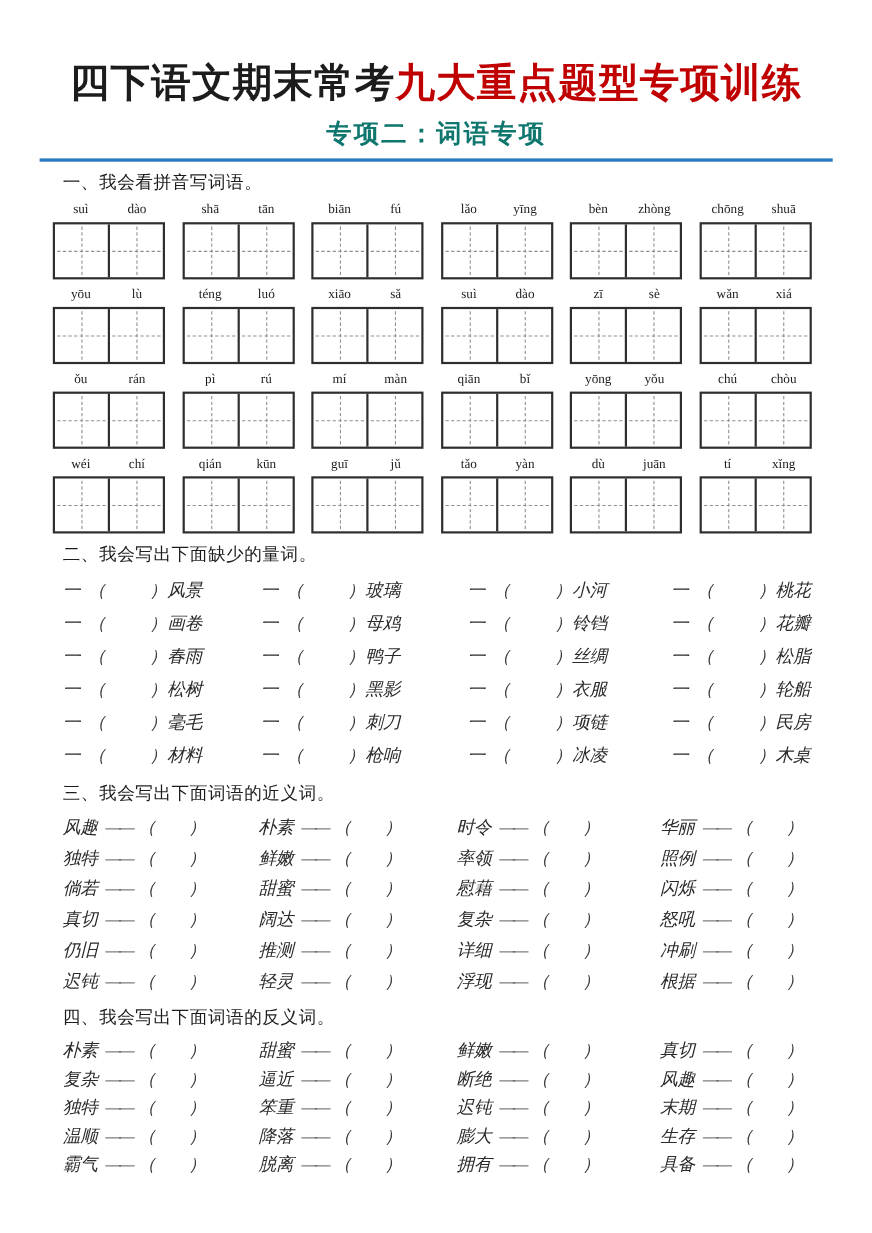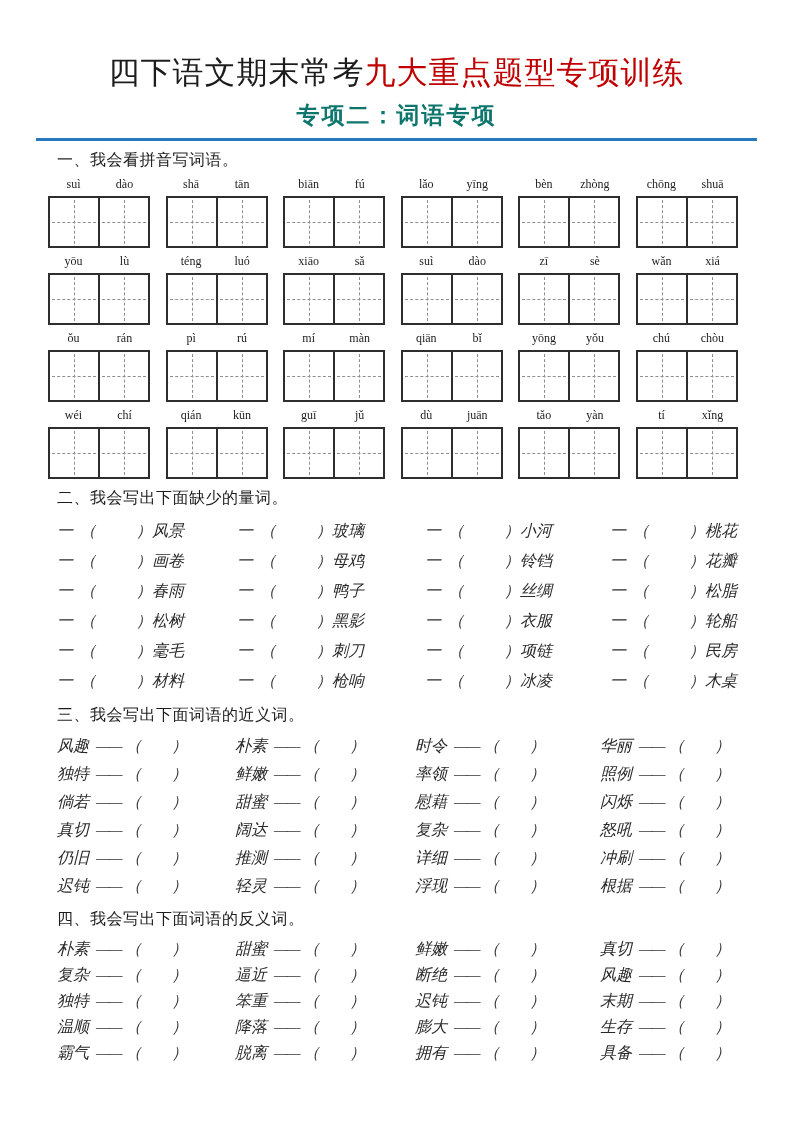--- a/index.html
+++ b/index.html
@@ -1,21 +1,21 @@
 <!DOCTYPE html>
 <html lang="zh"><head>
 <meta charset="utf-8">
 <style>
   html,body{margin:0;padding:0;background:#ffffff;}
   .page{
     width:793px;height:1121px;margin:0 auto;background:#fff;box-sizing:border-box;
     padding:54px 48px 0;position:relative;overflow:hidden;
     font-family:"Liberation Serif","DejaVu Serif",serif;color:#1c1c1c;
   }
-  .title{text-align:center;font-size:31px;font-weight:400;line-height:1.2;letter-spacing:1px;white-space:nowrap;}
+  .title{text-align:center;font-size:36px;font-weight:700;line-height:1.2;letter-spacing:1px;white-space:nowrap;}
   .subtitle{text-align:center;font-size:23px;font-weight:700;margin-top:9px;letter-spacing:2px;}
   .rule{height:3px;margin:7px -12px 0 -12px;}
   .sec-heading{font-size:16px;font-weight:400;margin:9px 0 0 9px;letter-spacing:0.5px;}
   
   .pinyin-grid{margin-top:4px;}
   .pinyin-row{display:flex;justify-content:space-between;width:690px;margin-top:4px;}
   .pinyin-group{width:102px;}
   .pinyin-pair{display:flex;font-size:12px;height:19px;line-height:19px;margin-bottom:2px;justify-content:space-between;}
   .pinyin-pair span{flex:1;text-align:center;white-space:nowrap;}
   .tian{display:flex;height:52px;box-sizing:border-box;border:2px solid #2e2e2e;background:#fff;}
@@ -268,32 +268,32 @@
               <span>guī</span>
               <span>jǔ</span>
             </div>
             <div class="tian">
               <div class="cell"></div>
               <div class="cell"></div>
             </div>
           </div>
           <div class="pinyin-group">
             <div class="pinyin-pair">
+              <span>tǎo</span>
+              <span>yàn</span>
+            </div>
+            <div class="tian">
+              <div class="cell"></div>
+              <div class="cell"></div>
+            </div>
+          </div>
+          <div class="pinyin-group">
+            <div class="pinyin-pair">
               <span>dù</span>
               <span>juān</span>
-            </div>
-            <div class="tian">
-              <div class="cell"></div>
-              <div class="cell"></div>
-            </div>
-          </div>
-          <div class="pinyin-group">
-            <div class="pinyin-pair">
-              <span>tǎo</span>
-              <span>yàn</span>
             </div>
             <div class="tian">
               <div class="cell"></div>
               <div class="cell"></div>
             </div>
           </div>
           <div class="pinyin-group">
             <div class="pinyin-pair">
               <span>tí</span>
               <span>xǐng</span>

